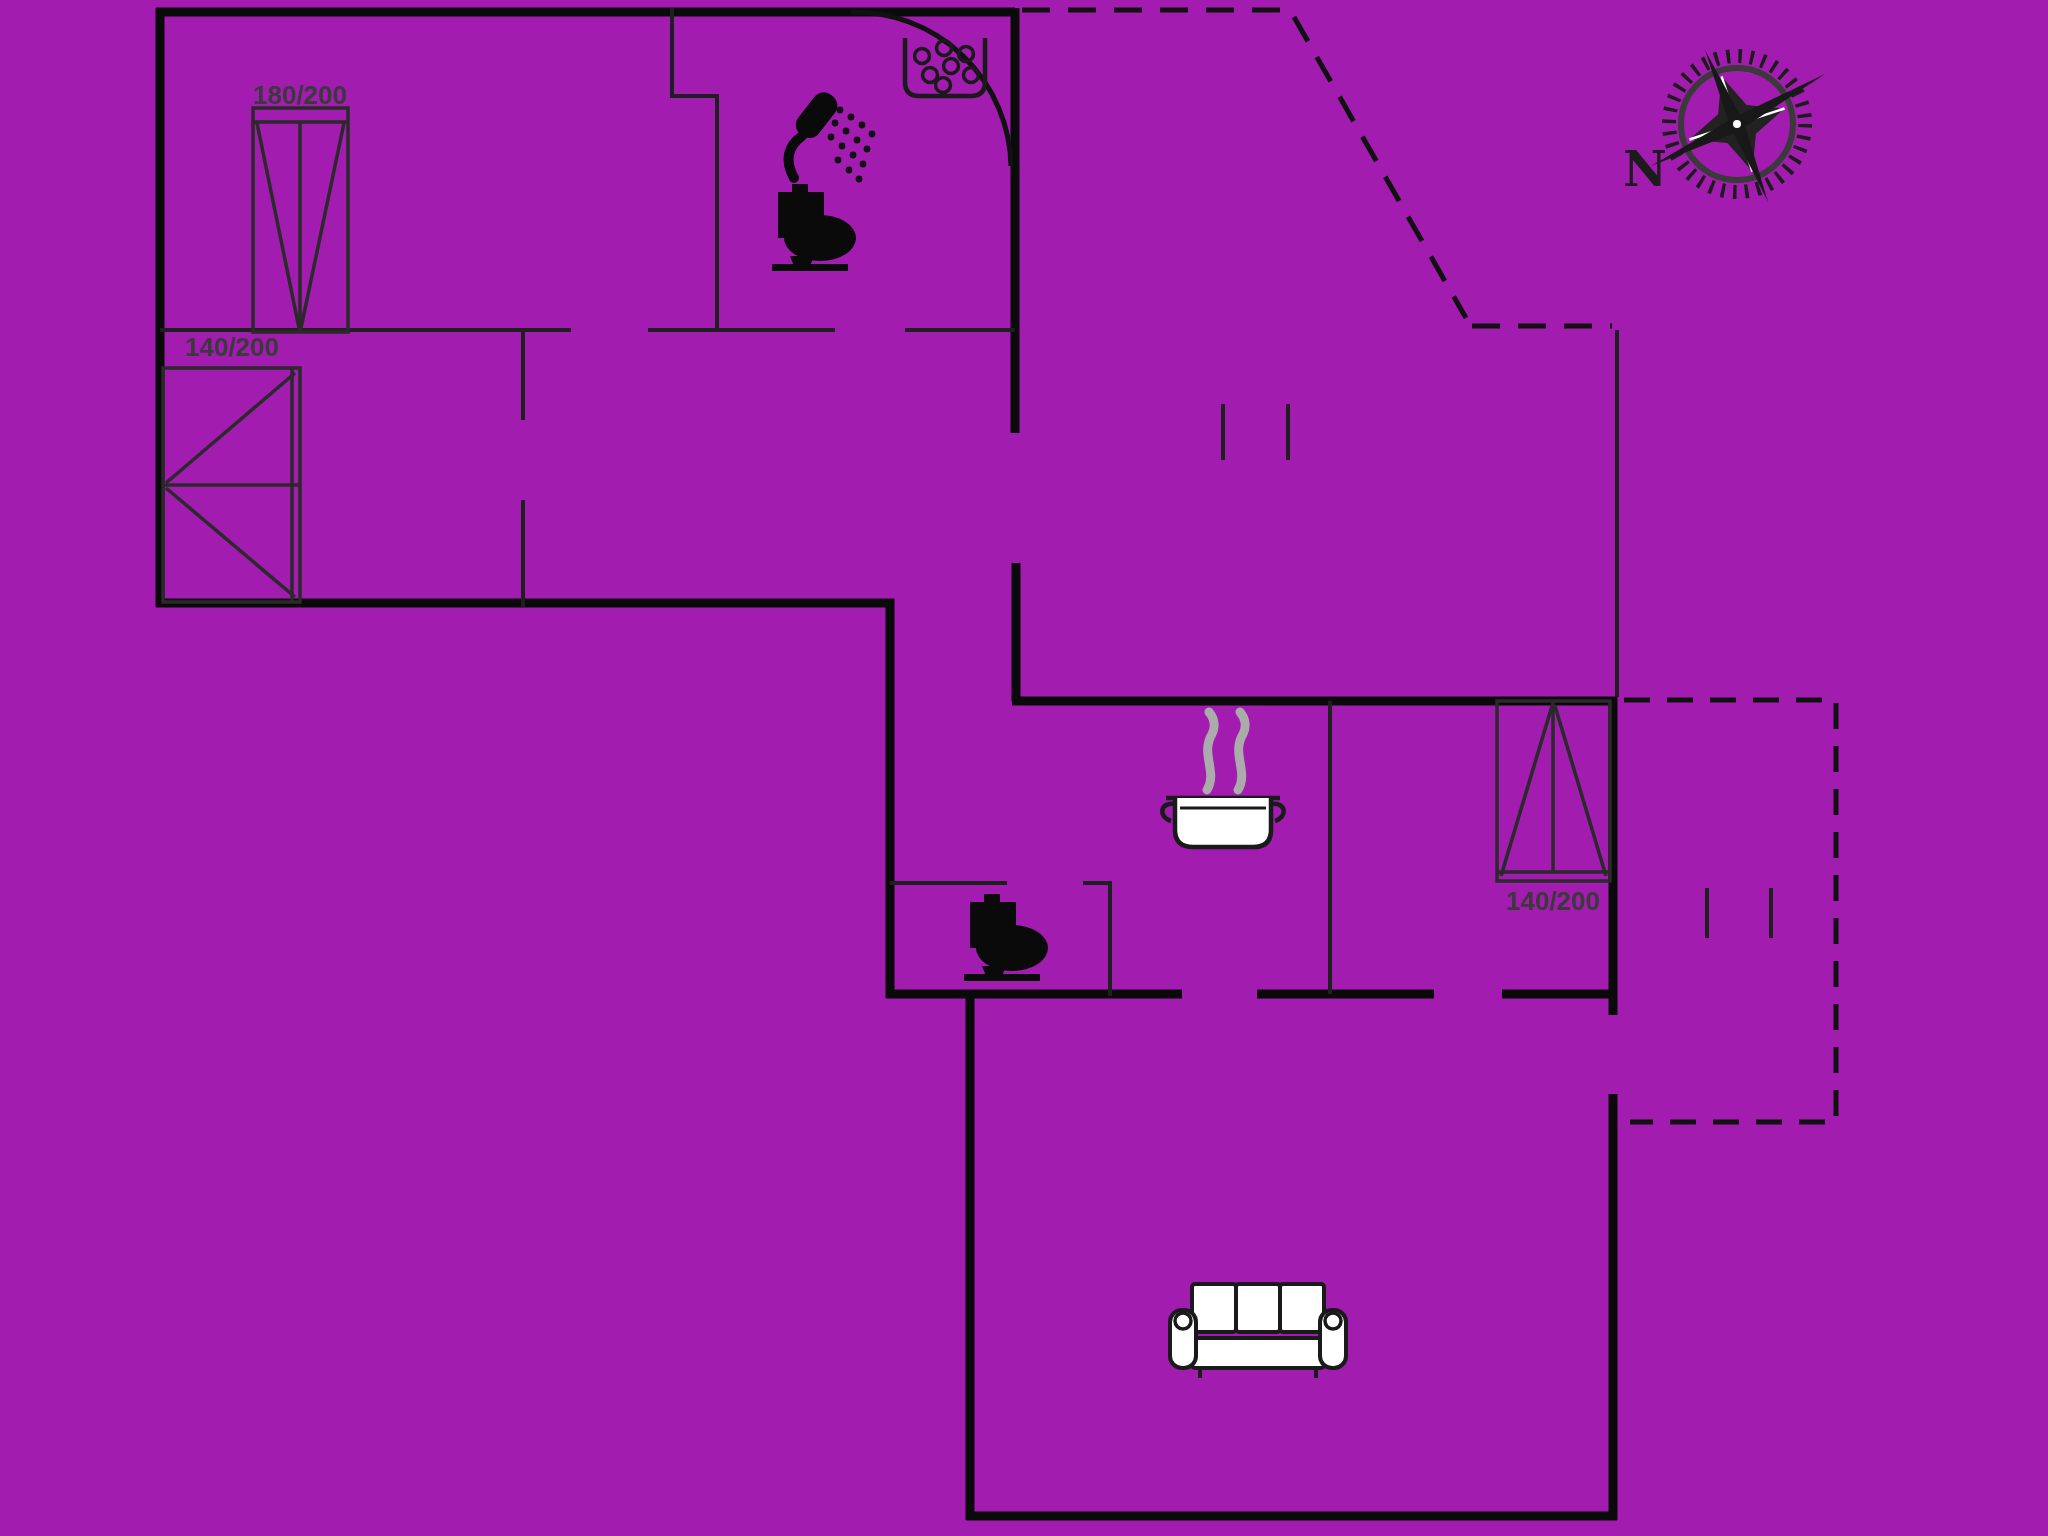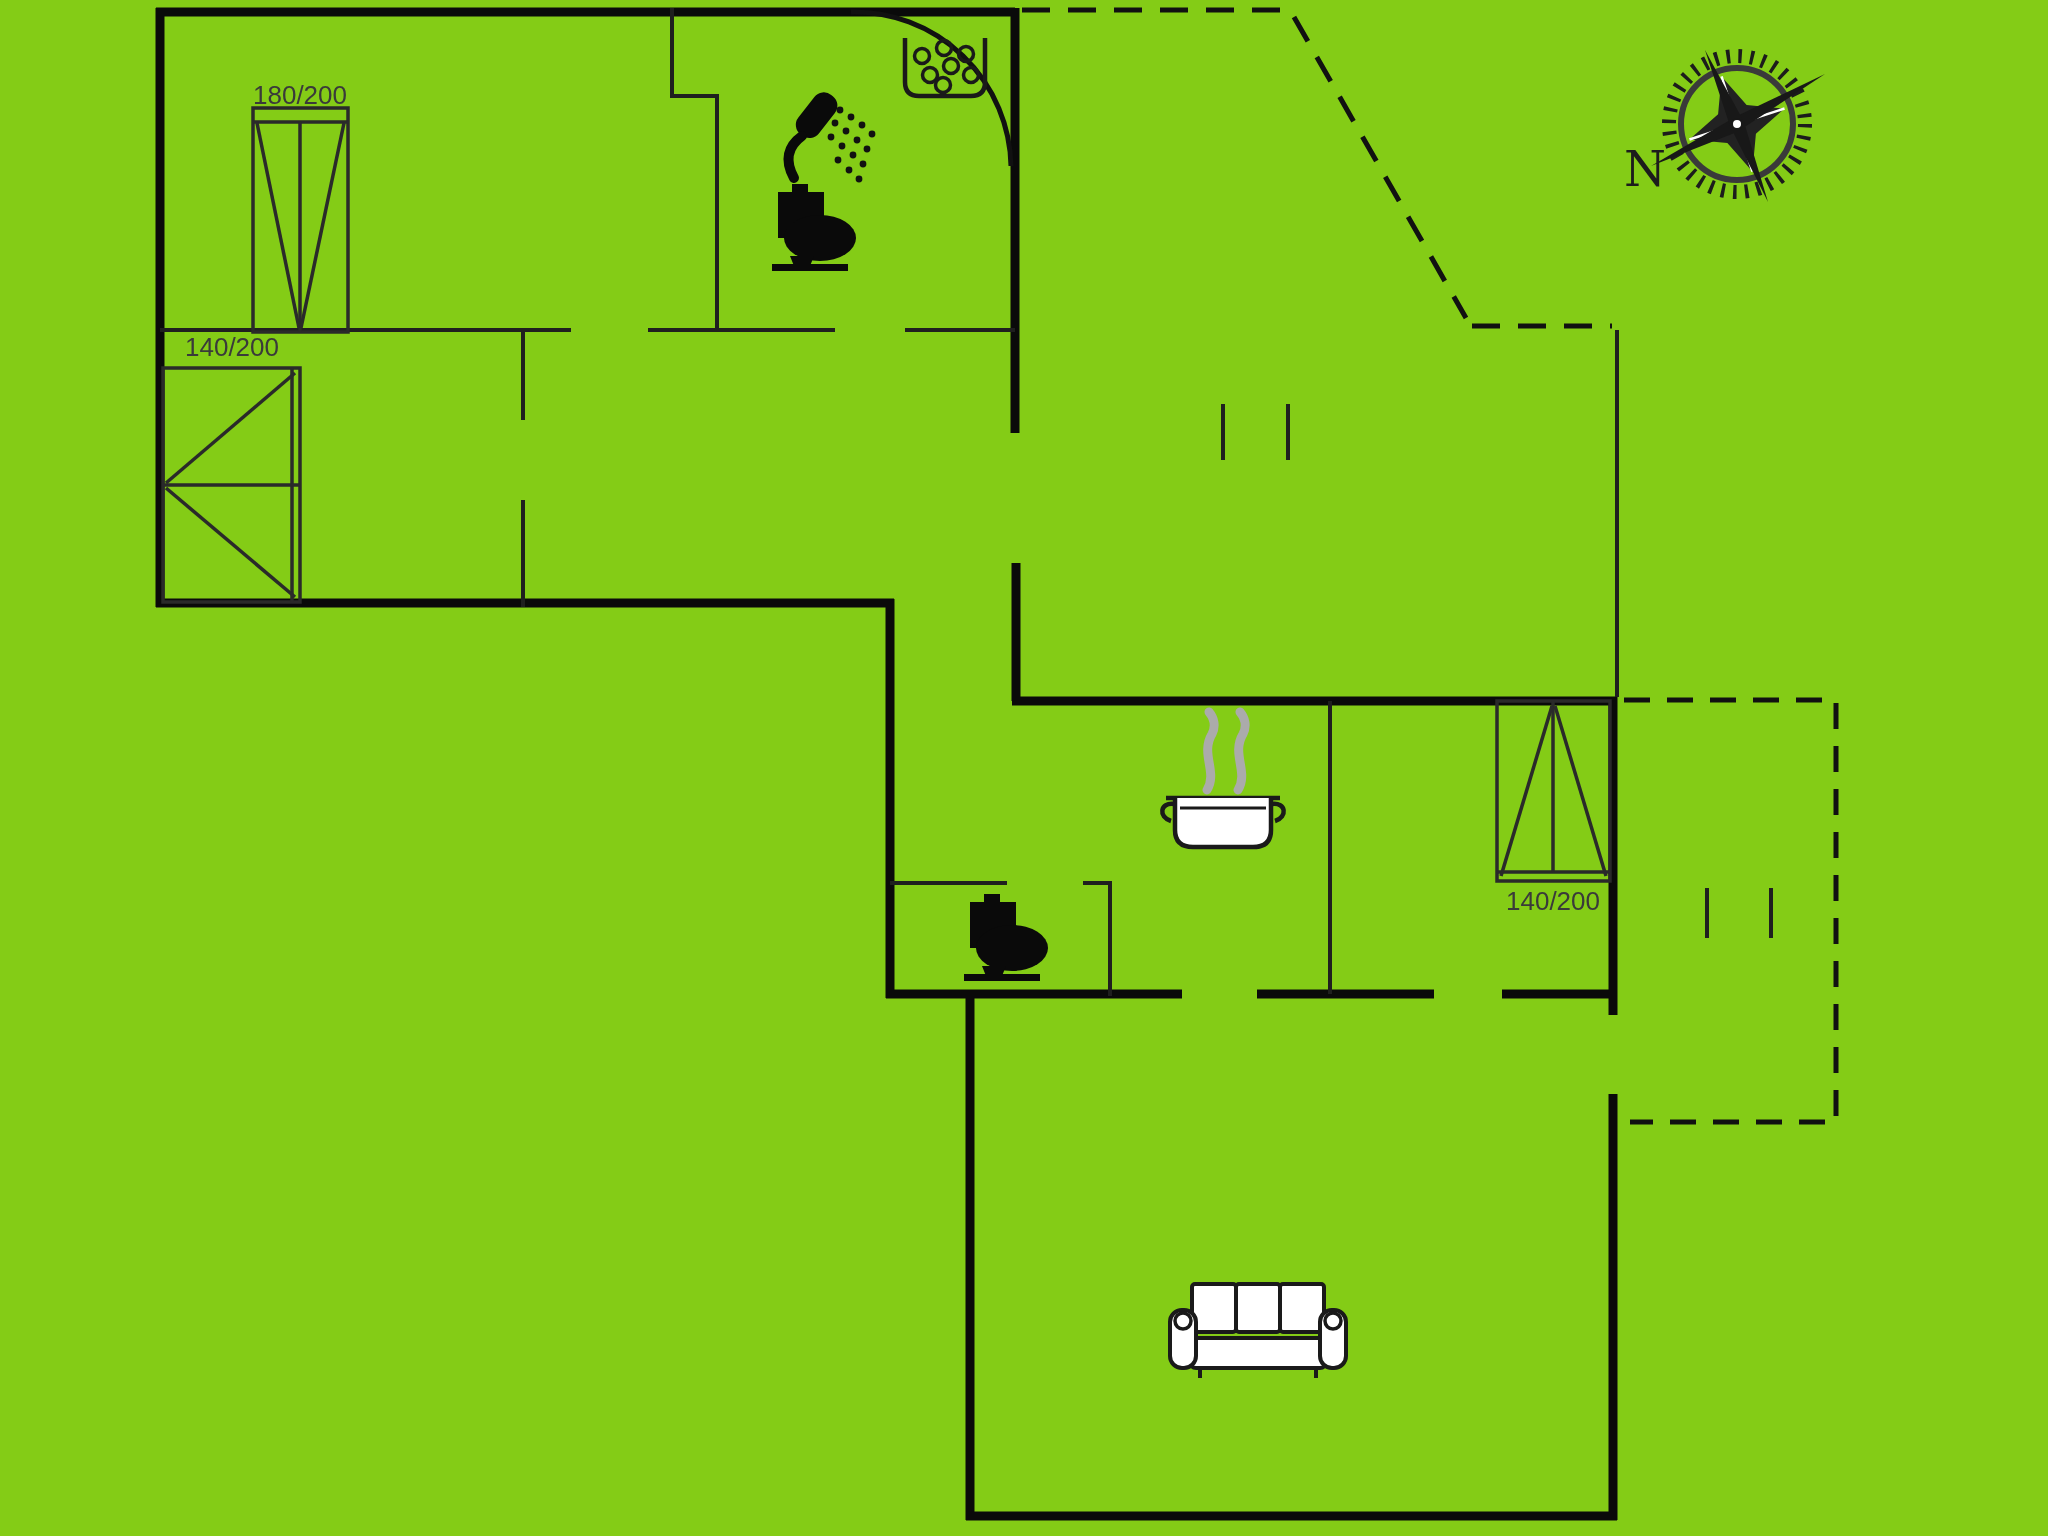--- a/index.html
+++ b/index.html
@@ -1,17 +1,17 @@
 <!DOCTYPE html>
 <html><head>
 <meta charset="utf-8">
 <style>
   html,body{margin:0;padding:0;background:#ffffff;}
-  .stage{position:relative;width:2048px;height:1536px;background:#84cc16;overflow:hidden;
-         font-family:"Liberation Sans", sans-serif;}
+  .stage{position:relative;width:2048px;height:1536px;background:#a21caf;overflow:hidden;
+         font-family:"Liberation Sans", sans-serif;font-weight:bold;}
   svg{display:block;}
   text.bed-label{font-family:"Liberation Sans", sans-serif;font-size:26px;fill:#3a3a3a;}
   text.north-label{font-family:"DejaVu Serif", serif;font-size:48px;fill:#1c1c1c;}
 </style>
 </head>
 <body>
 
 <div class="stage">
 <svg width="2048" height="1536" viewBox="0 0 2048 1536">
 

